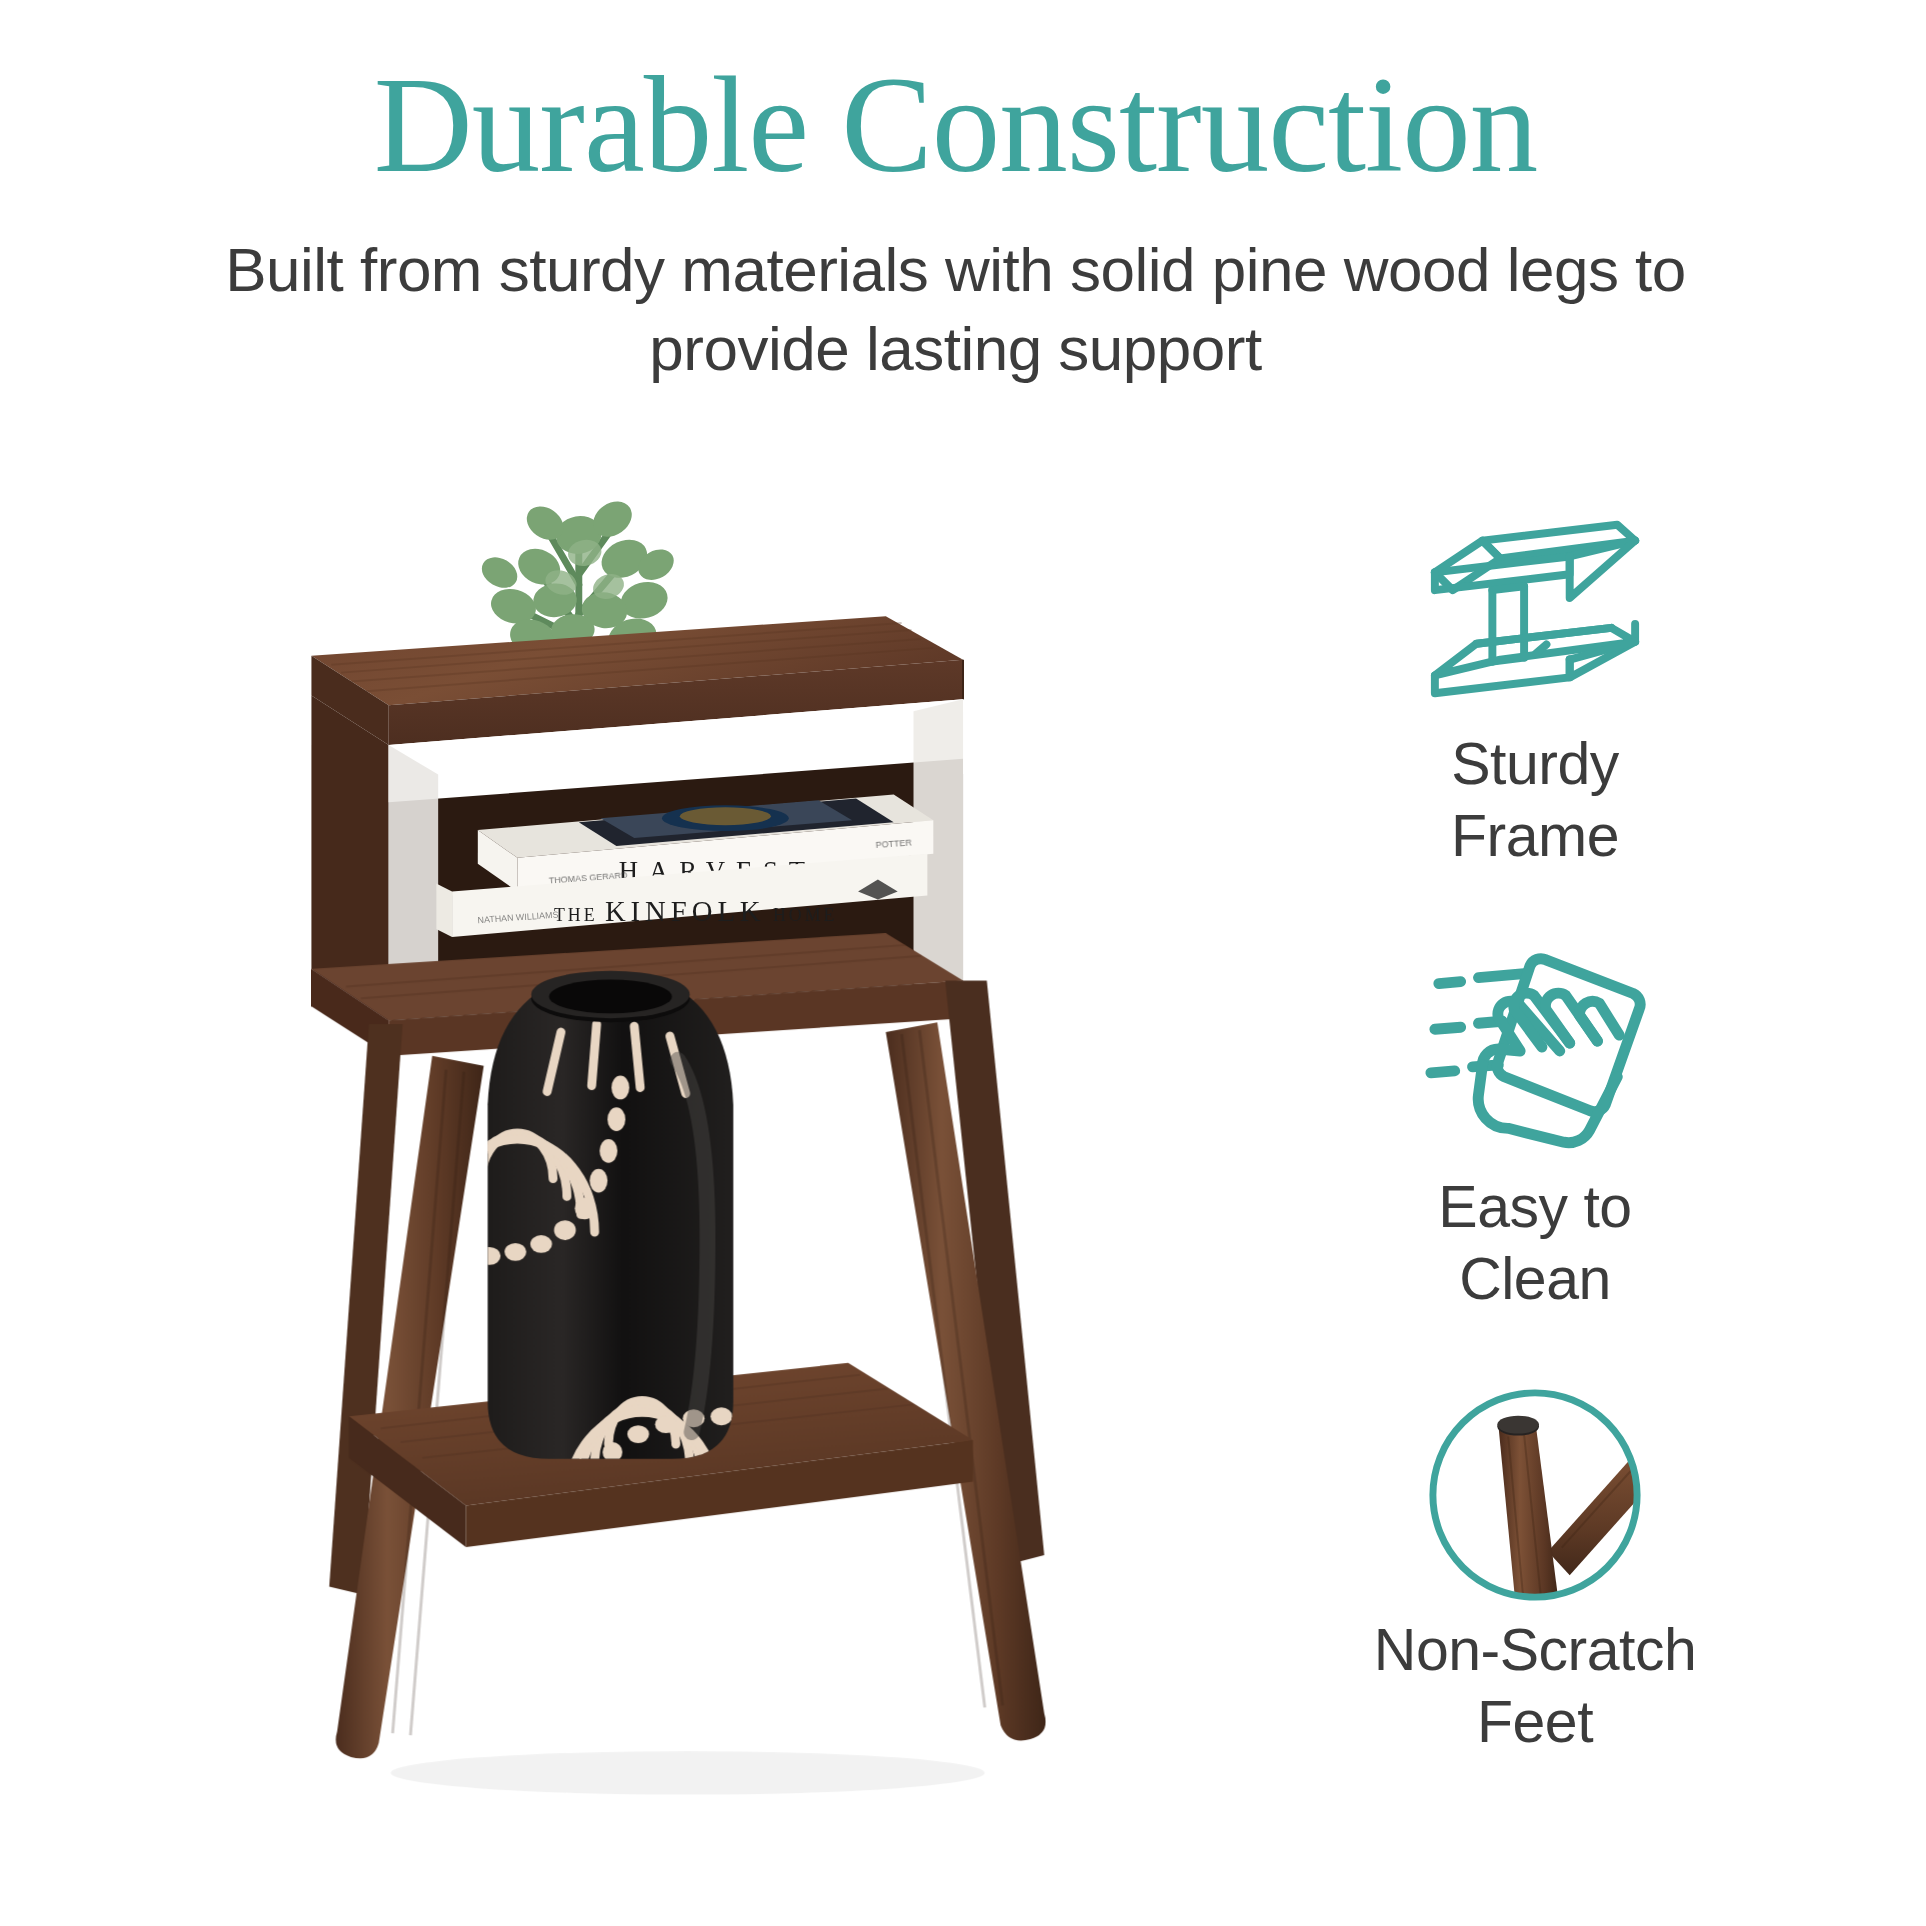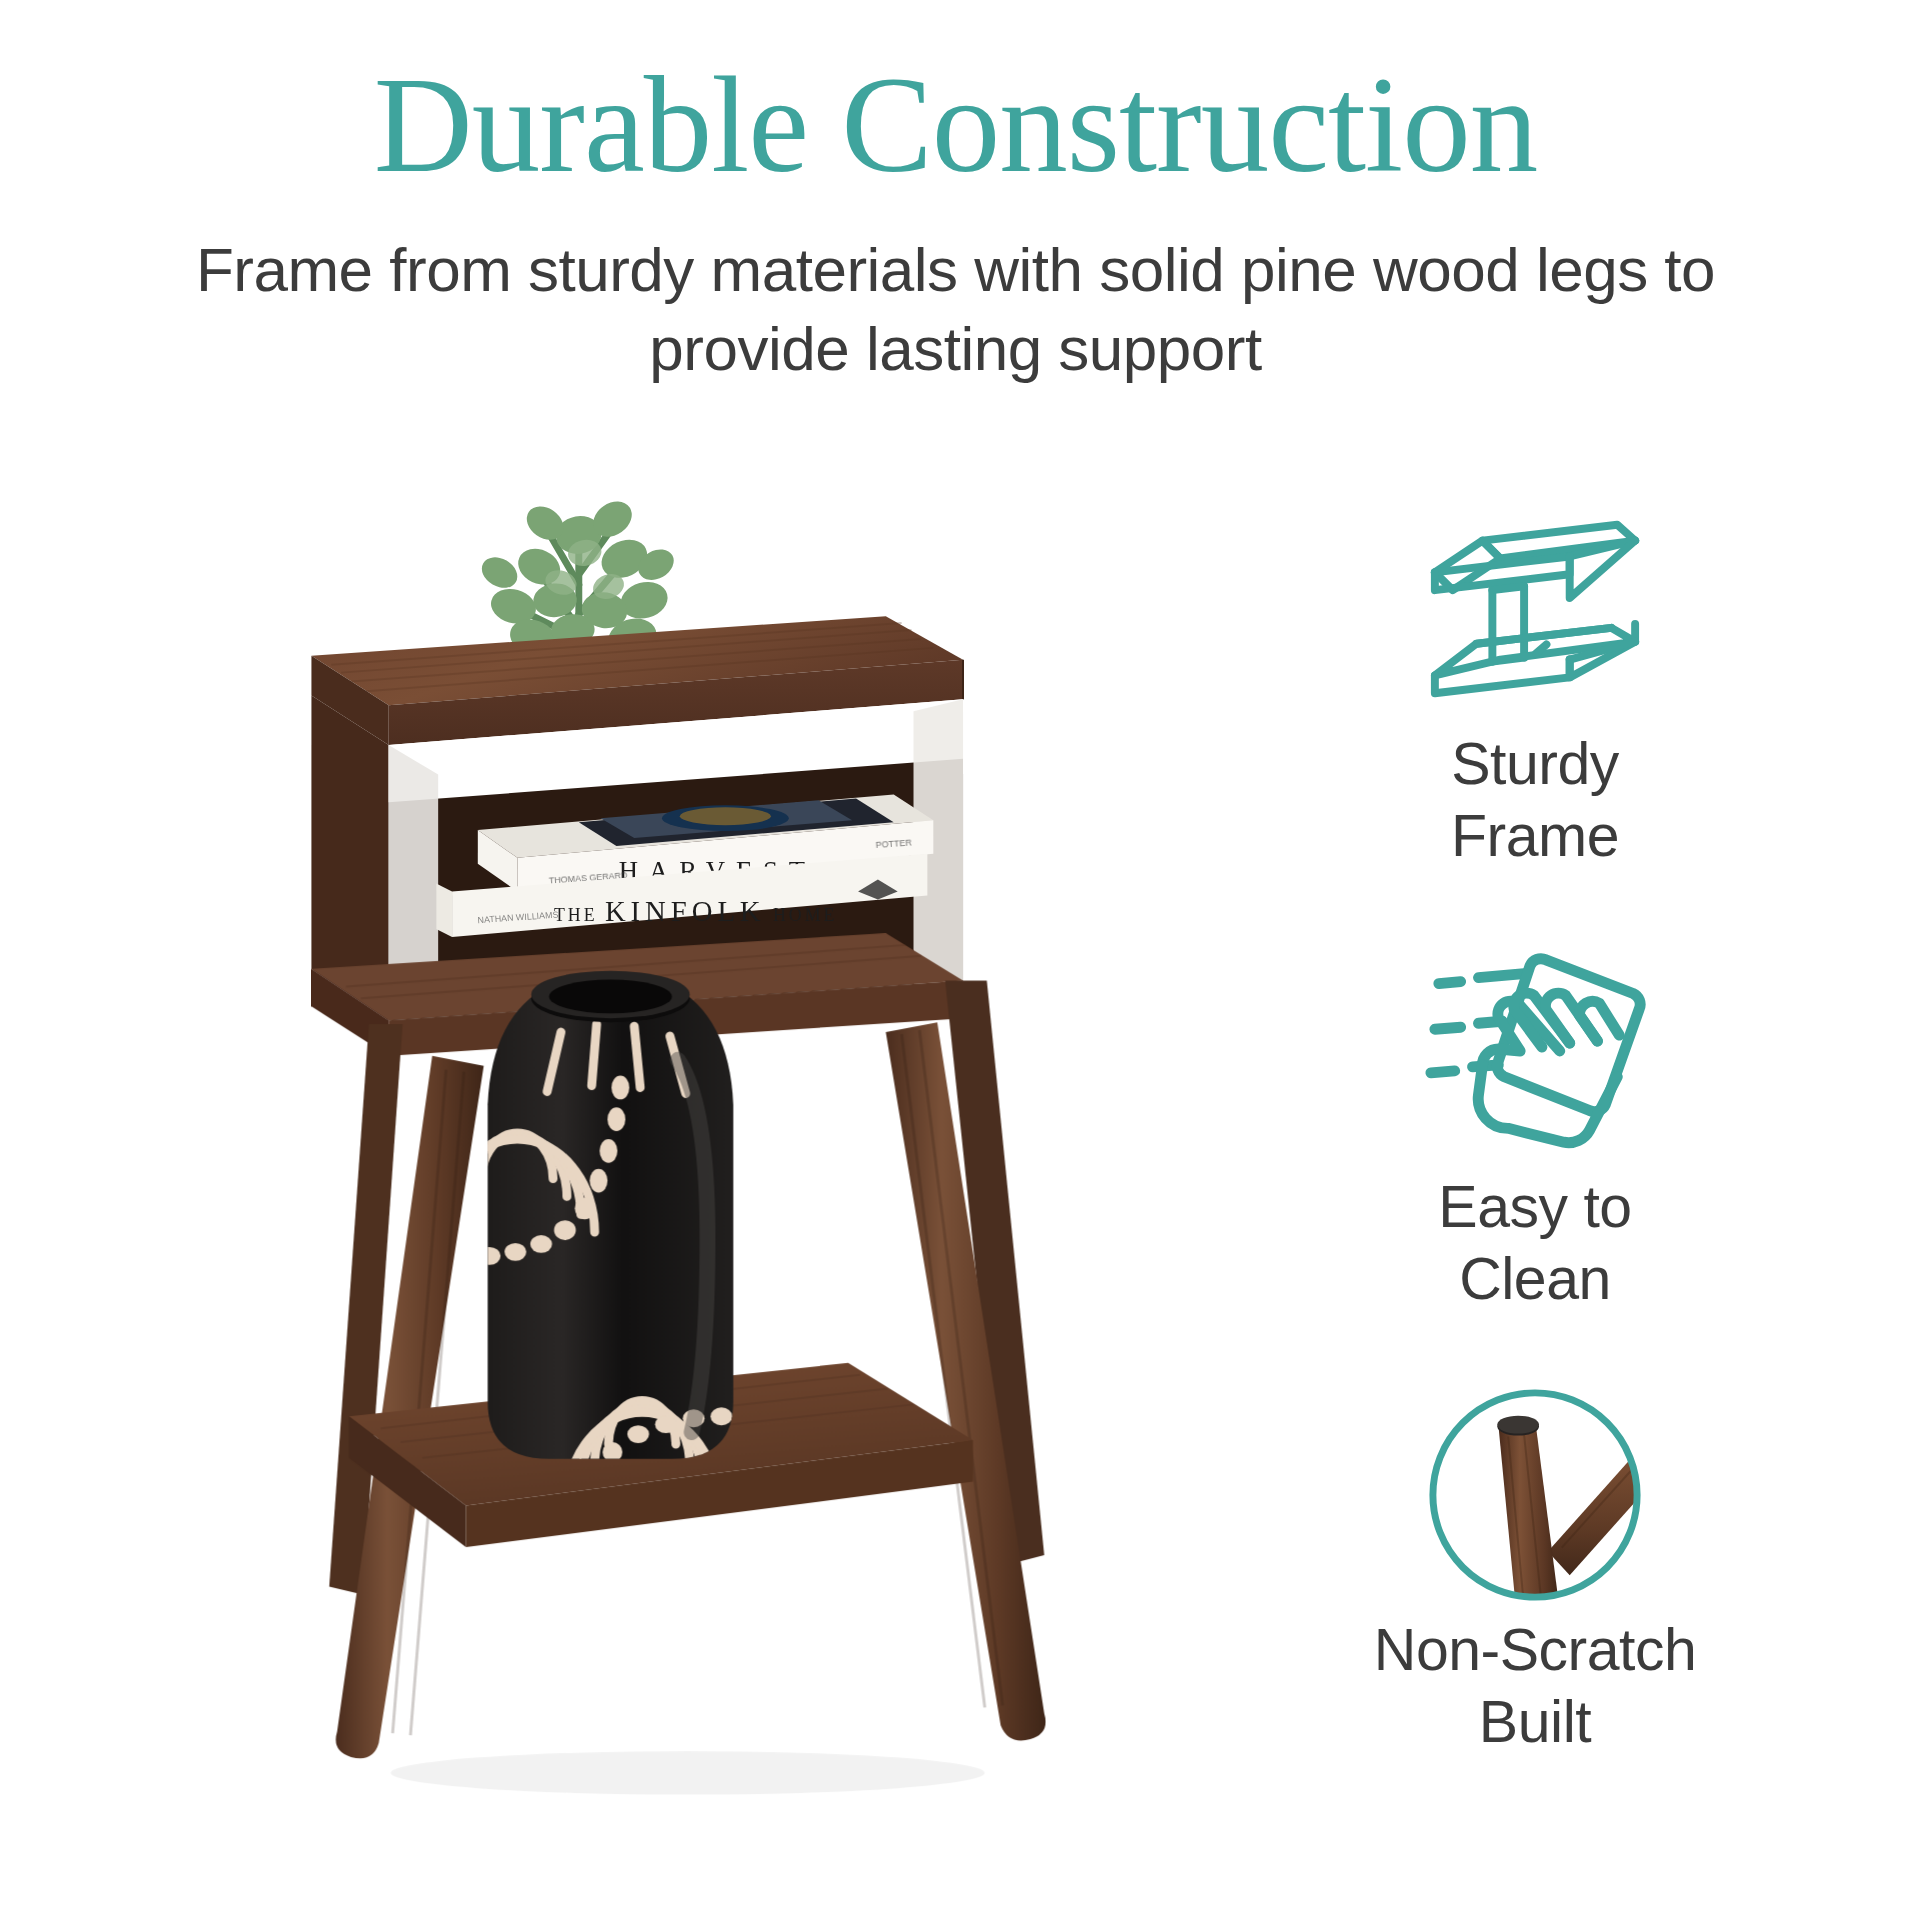--- a/index.html
+++ b/index.html
@@ -72,21 +72,21 @@
   }
   .product svg{width:100%;height:100%;display:block;}
 </style>
 </head>
 <body>
 
 <div id="stage">
 
   <div class="header">
     <h1 class="title">Durable Construction</h1>
-    <p class="subtitle">Frame from sturdy materials with solid pine wood legs to provide lasting support</p>
+    <p class="subtitle">Built from sturdy materials with solid pine wood legs to provide lasting support</p>
   </div>
 
   <div class="product">
     <svg viewBox="0 0 1030 1450" xmlns="http://www.w3.org/2000/svg">
       <defs>
         <linearGradient id="woodTop" x1="0" y1="0" x2="1" y2="0.4">
           <stop offset="0%" stop-color="#6F442F"></stop>
           <stop offset="45%" stop-color="#7A4E35"></stop>
           <stop offset="100%" stop-color="#603A28"></stop>
         </linearGradient>
@@ -400,19 +400,19 @@
             <g stroke="#3A2213" stroke-width="2" opacity="0.3" fill="none">
               <path d="M88 56 L104 228"></path>
               <path d="M104 54 L122 228"></path>
               <path d="M142 168 L214 88"></path>
             </g>
           </g>
           <circle cx="115" cy="115" r="103" fill="none" stroke="#3FA49D" stroke-width="7"></circle>
         </svg>
       </div>
       <div class="feature-label">Non-Scratch
-Built</div>
+Feet</div>
     </div>
 
   </div>
 
 </div>
 
 
 </body></html>

